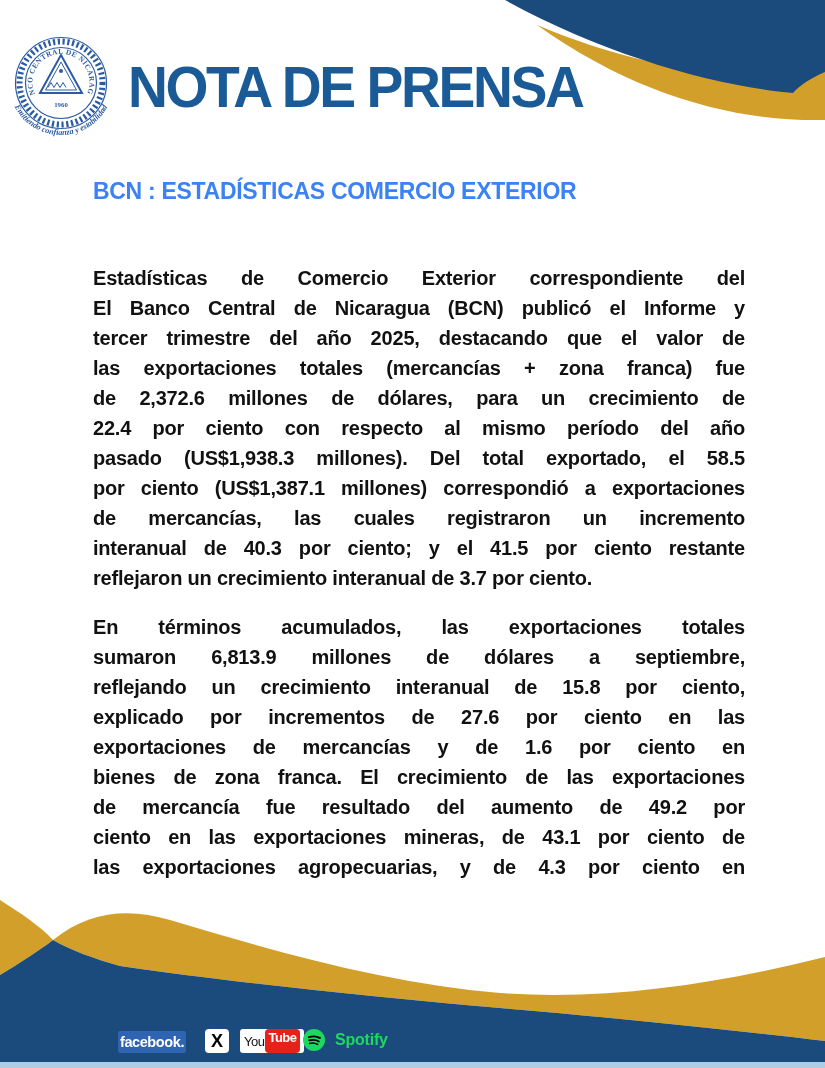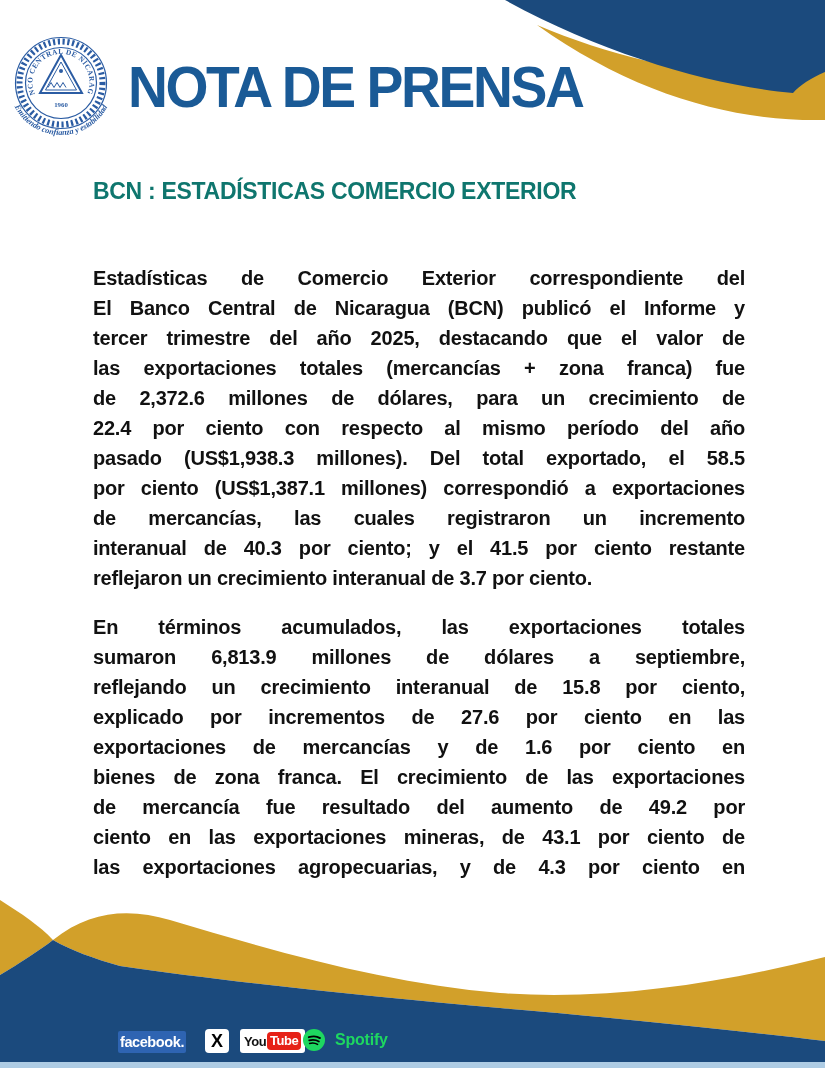--- a/index.html
+++ b/index.html
@@ -15,21 +15,21 @@
     transform:scaleX(.97);transform-origin:left center;
   }
   .decor{position:absolute;pointer-events:none;}
   #decor-top{top:0;right:0;width:340px;height:175px;}
   #decor-bottom{left:0;bottom:0;width:825px;height:180px;}
   
   #seal{position:absolute;left:4px;top:20px;width:118px;height:140px;}
   
   .doc-title{
     position:absolute;left:93px;top:176px;width:660px;
-    font-size:23px;font-weight:bold;color:#0f766e;
+    font-size:23px;font-weight:bold;color:#3b82f6;
     line-height:30px;letter-spacing:-0.3px;
   }
   .doc-body{
     position:absolute;left:93px;top:263px;width:652px;
     font-size:20px;font-weight:bold;color:#111111;
     letter-spacing:-0.2px;
   }
   .para{margin:0;}
   .para + .para{margin-top:19px;}
   .line{
@@ -47,24 +47,24 @@
   #fb-badge span{color:#fff;font-weight:bold;font-size:14.5px;letter-spacing:-0.4px;}
   #x-badge{
     left:205px;top:1029px;width:24px;height:24px;
     background:#ffffff;border-radius:4px;justify-content:center;
   }
   #x-badge span{color:#000;font-weight:900;font-size:18px;line-height:1;}
   #yt-badge{
     left:240px;top:1029px;height:24px;padding:0 4px;
     background:#ffffff;border-radius:3px;gap:1px;
   }
-  #yt-badge .yt-you{color:#111;font-weight:bold;font-size:13px;letter-spacing:-0.5px;text-align:right;}
+  #yt-badge .yt-you{color:#111;font-weight:normal;font-size:13px;letter-spacing:-0.5px;text-align:right;}
   #yt-badge .yt-tube{
     color:#fff;font-weight:bold;font-size:13px;letter-spacing:-0.5px;
-    background:#E62117;border-radius:4px;padding:1px 3px 2px 3px;
+    background:#E62117;border-radius:4px;padding:1px 3px 8px 3px;
   }
   #spotify-badge{left:303px;top:1029px;gap:10px;}
   #spotify-badge .sp-text{color:#1ED760;font-weight:bold;font-size:16px;letter-spacing:-0.2px;}
   #website{
     position:absolute;left:607px;top:1036px;
     color:#ffffff;font-size:17px;letter-spacing:0.2px;margin-top:36px;
   }
 </style>
 </head>
 <body>

